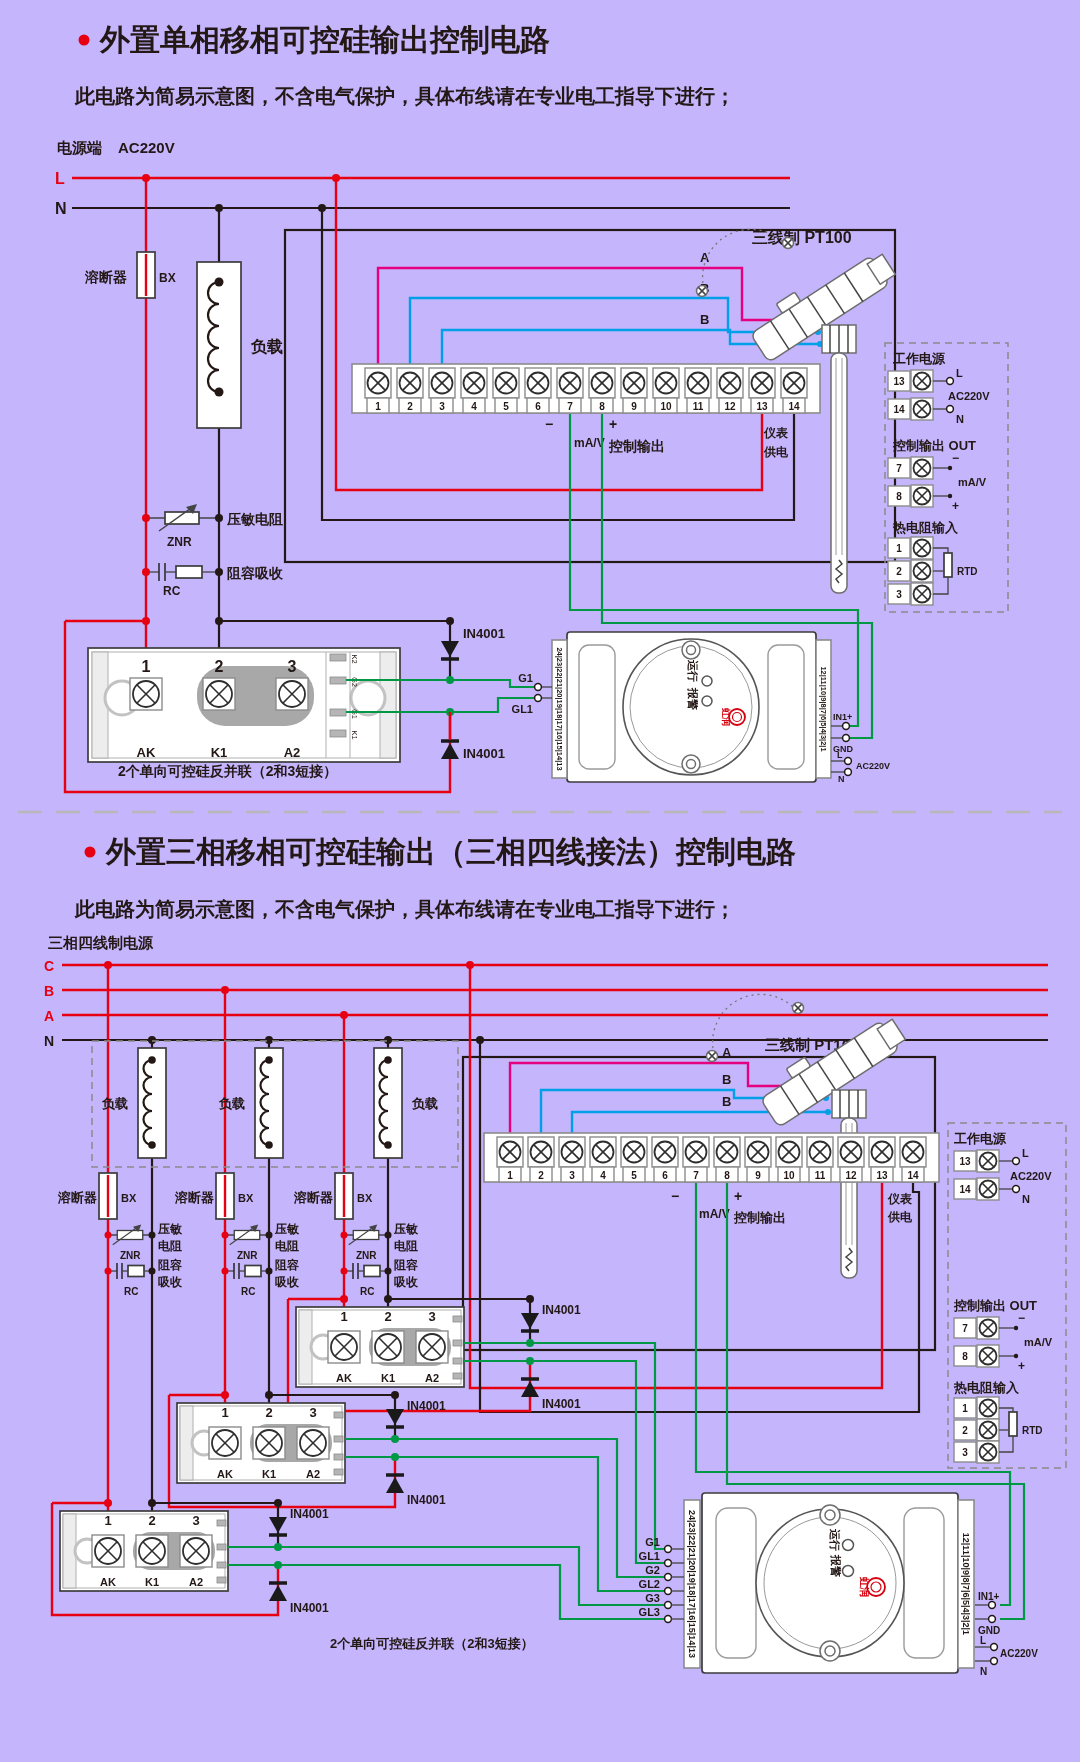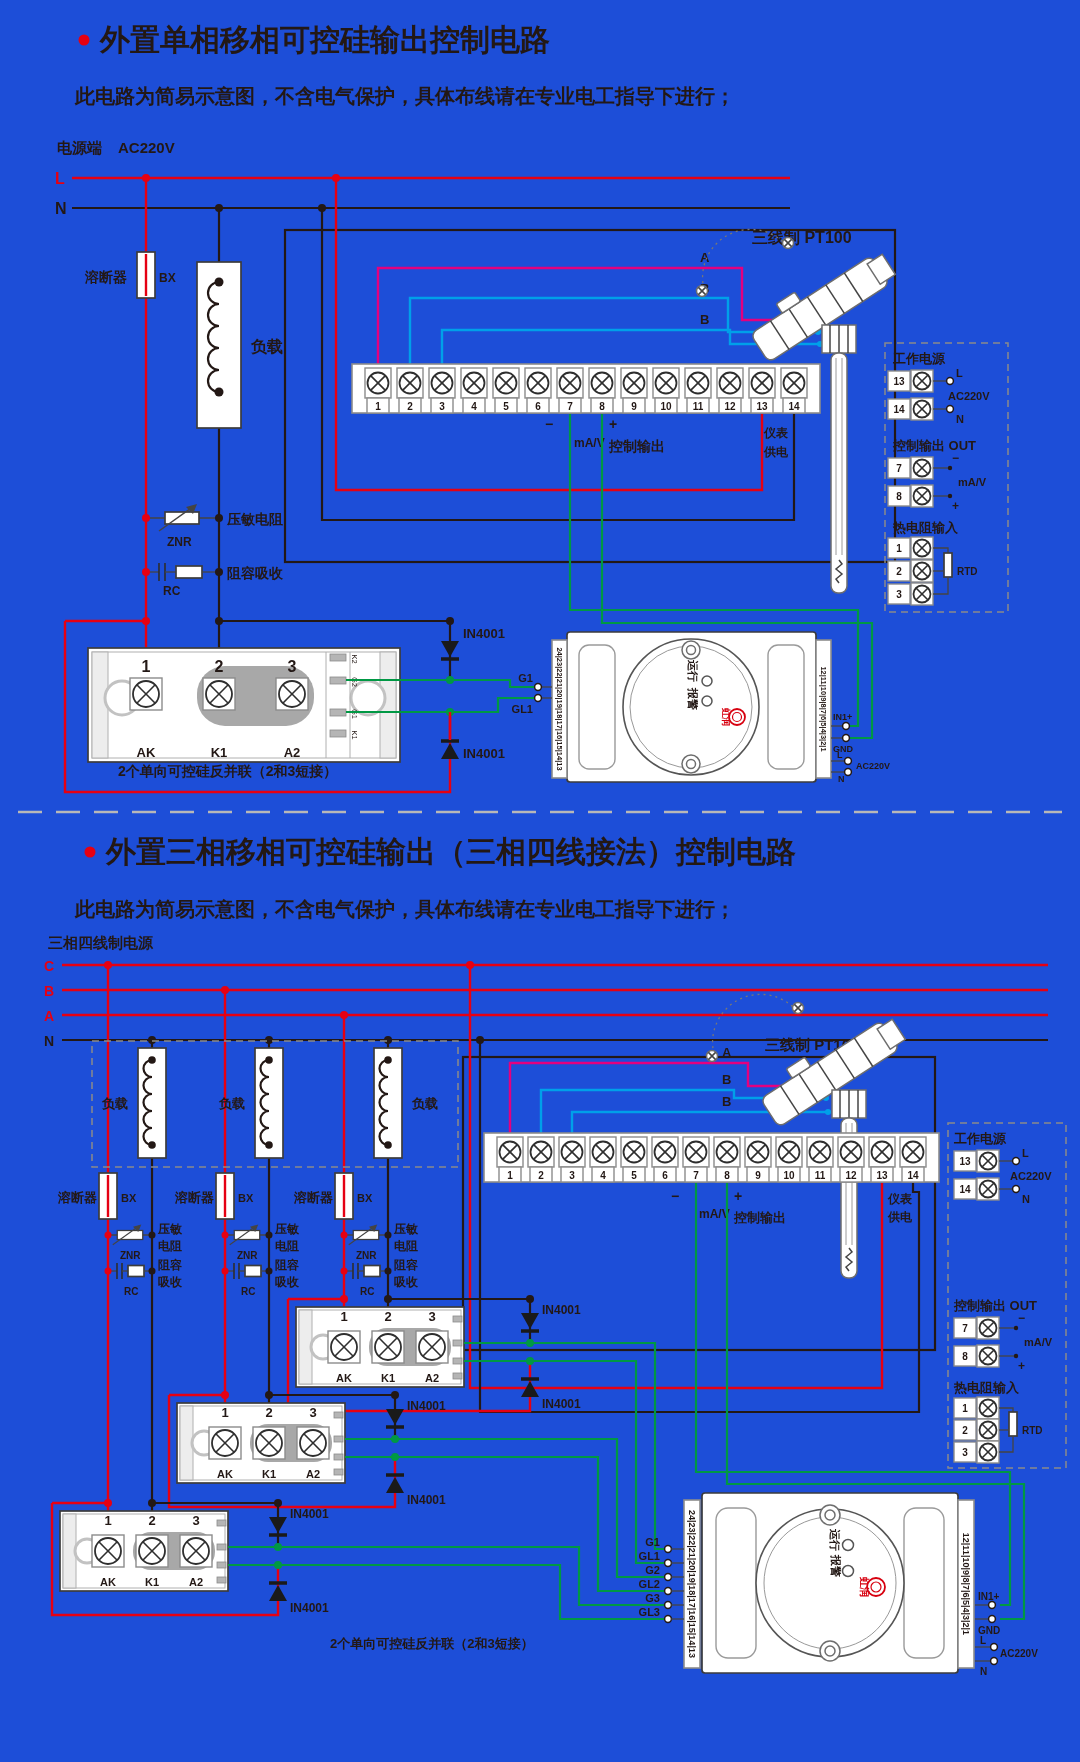--- a/index.html
+++ b/index.html
@@ -1,16 +1,16 @@
 <!DOCTYPE html>
 <html><head>
 <meta charset="utf-8">
 <style>
   html,body{margin:0;padding:0;background:#fff;}
-  #canvas{position:relative;width:1080px;height:1762px;background:#1d4ed8;overflow:hidden;}
+  #canvas{position:relative;width:1080px;height:1762px;background:#c4b5fd;overflow:hidden;}
   svg{display:block;}
   text{font-family:"Liberation Sans","DejaVu Sans",sans-serif;fill:#231815;}
   .b{font-weight:700;}
   .title{font-size:30px;font-weight:700;}
   .sub{font-size:20px;font-weight:700;}
   .t9{font-size:9px;}.t10{font-size:10px;}.t11{font-size:11px;}.t12{font-size:12px;}
   .t13{font-size:13px;}.t14{font-size:14px;}.t15{font-size:15px;}.t16{font-size:16px;}
   .t7{font-size:7.5px;}
   .red{fill:#e60012;}.brand{fill:#d7000f;}
   .wr{stroke:#e60012;stroke-width:2.4;fill:none;}

